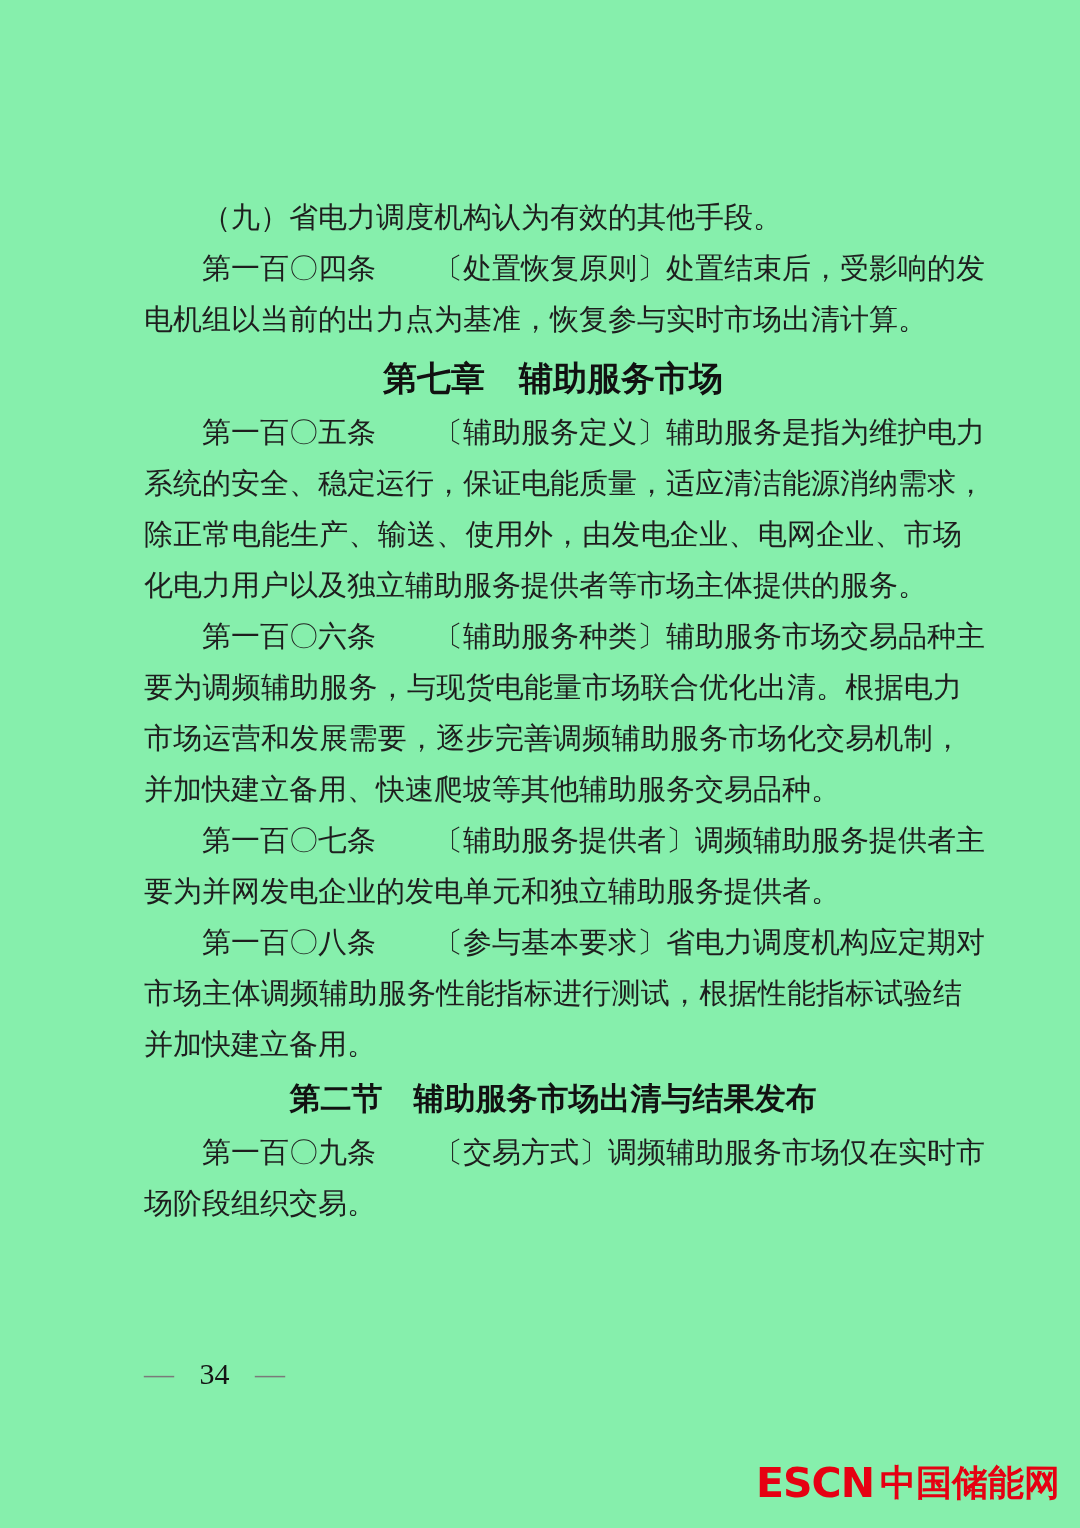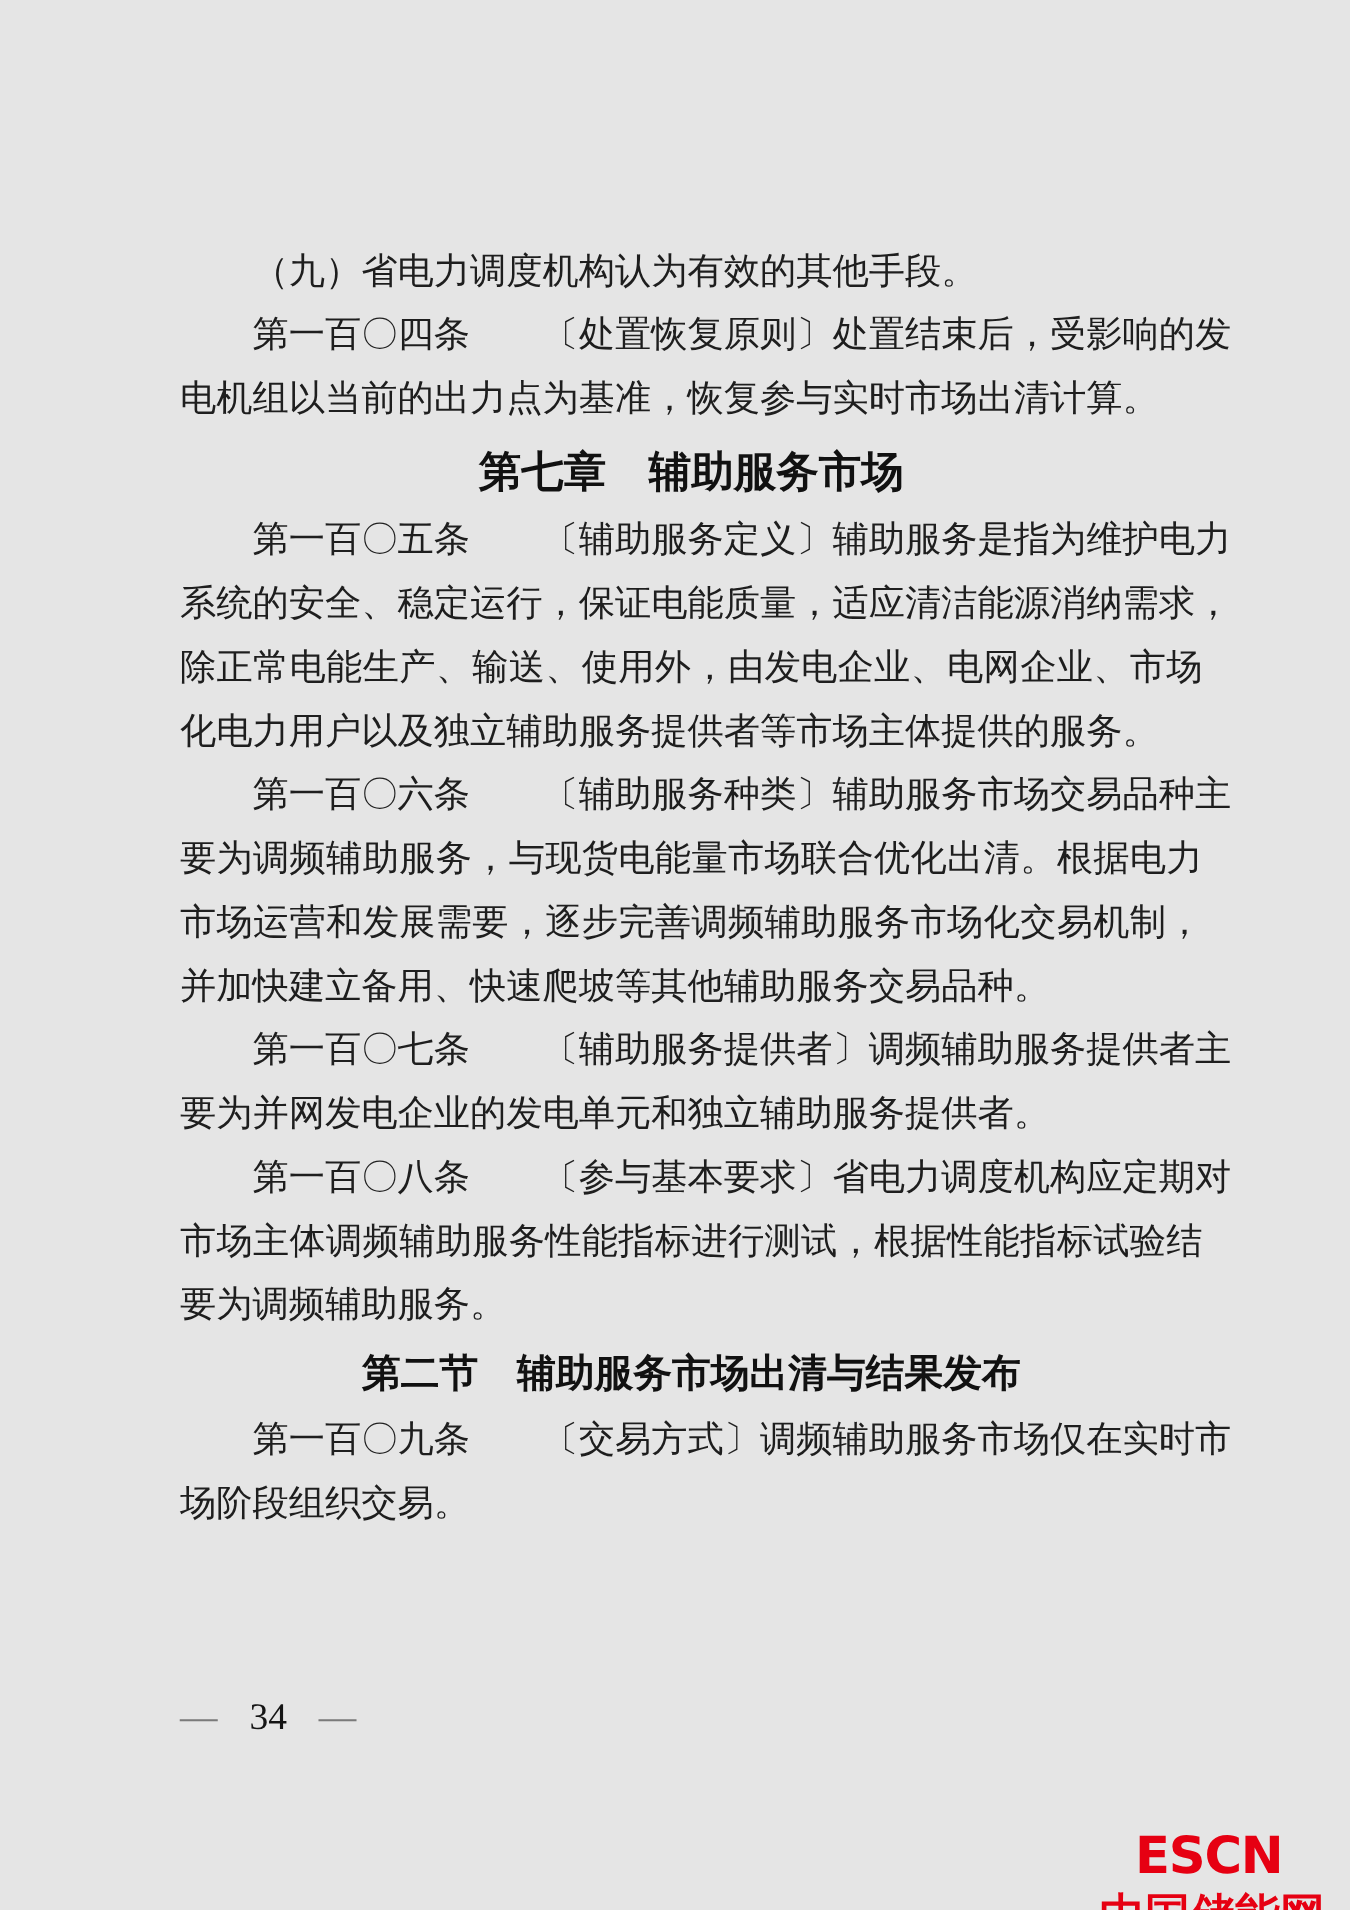--- a/index.html
+++ b/index.html
@@ -1,20 +1,20 @@
 <!DOCTYPE html>
 <html lang="zh"><head>
 <meta charset="utf-8">
 <style>
   html, body { margin: 0; padding: 0; background: #ffffff; }
   .page {
     position: relative;
     width: 1080px;
     height: 1528px;
-    background: #e5e5e5;
+    background: #86efac;
     overflow: hidden;
     font-family: "Liberation Serif", "DejaVu Serif", serif;
     color: #1e1e1e;
   }
   .body-text {
     position: absolute;
     left: 144px;
     top: 192px;
     width: 818px;
   }
@@ -62,21 +62,20 @@
   .footer .num { margin: 0 18px; color: #151515; }
   .logo {
     position: absolute;
     right: 20px;
     top: 1460px;
     height: 46px;
     display: flex;
     align-items: center;
     font-family: "DejaVu Sans", "Liberation Sans", sans-serif;
     white-space: nowrap;
-    flex-direction: column;
   }
   .logo .escn {
     font-size: 41px;
     font-weight: 900;
     letter-spacing: -1px;
     color: #e60012;
     font-style: normal;
   }
   .logo .cn {
     margin-left: 6px;
@@ -105,21 +104,21 @@
     <div class="ln indent">第一百〇六条　　〔辅助服务种类〕辅助服务市场交易品种主</div>
     <div class="ln">要为调频辅助服务，与现货电能量市场联合优化出清。根据电力</div>
     <div class="ln">市场运营和发展需要，逐步完善调频辅助服务市场化交易机制，</div>
     <div class="ln last">并加快建立备用、快速爬坡等其他辅助服务交易品种。</div>
 
     <div class="ln indent">第一百〇七条　　〔辅助服务提供者〕调频辅助服务提供者主</div>
     <div class="ln last">要为并网发电企业的发电单元和独立辅助服务提供者。</div>
 
     <div class="ln indent">第一百〇八条　　〔参与基本要求〕省电力调度机构应定期对</div>
     <div class="ln">市场主体调频辅助服务性能指标进行测试，根据性能指标试验结</div>
-    <div class="ln last">要为调频辅助服务。</div>
+    <div class="ln last">并加快建立备用。</div>
 
     <h2 class="section">第二节　辅助服务市场出清与结果发布</h2>
 
     <div class="ln indent">第一百〇九条　　〔交易方式〕调频辅助服务市场仅在实时市</div>
     <div class="ln last">场阶段组织交易。</div>
   </div>
 
   <div class="footer">
     <span class="dash">—</span>
     <span class="num">34</span>

